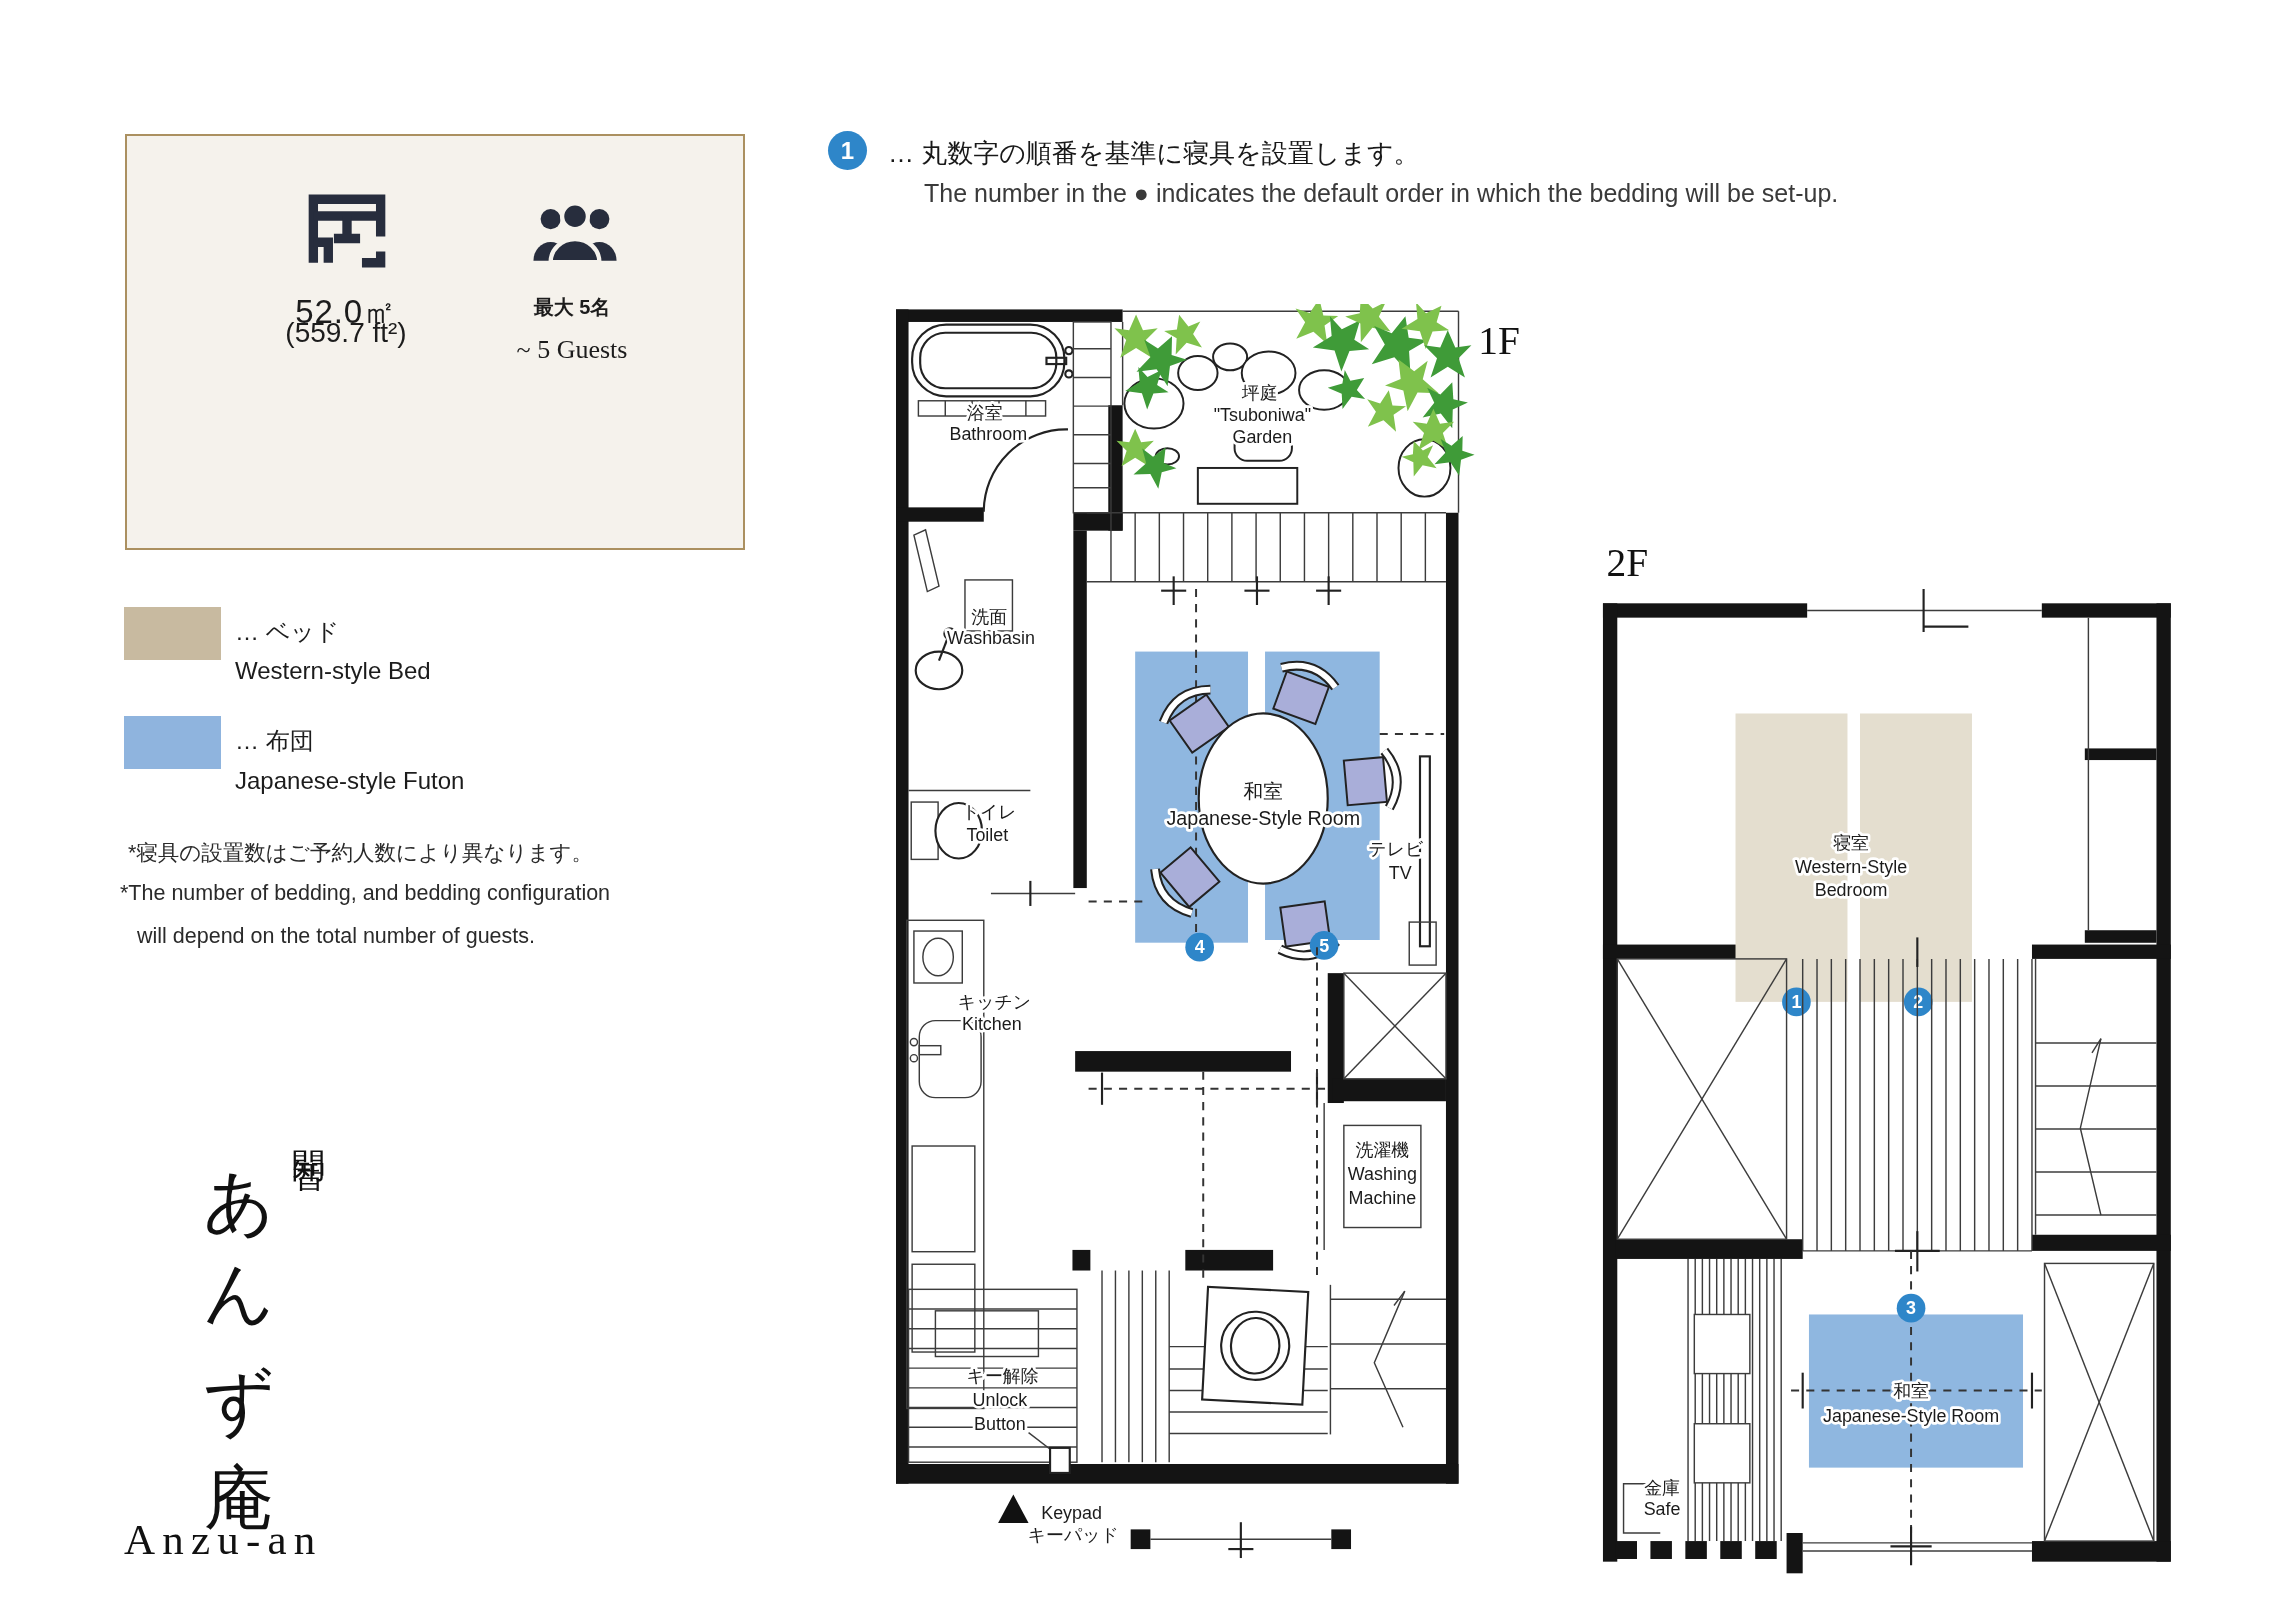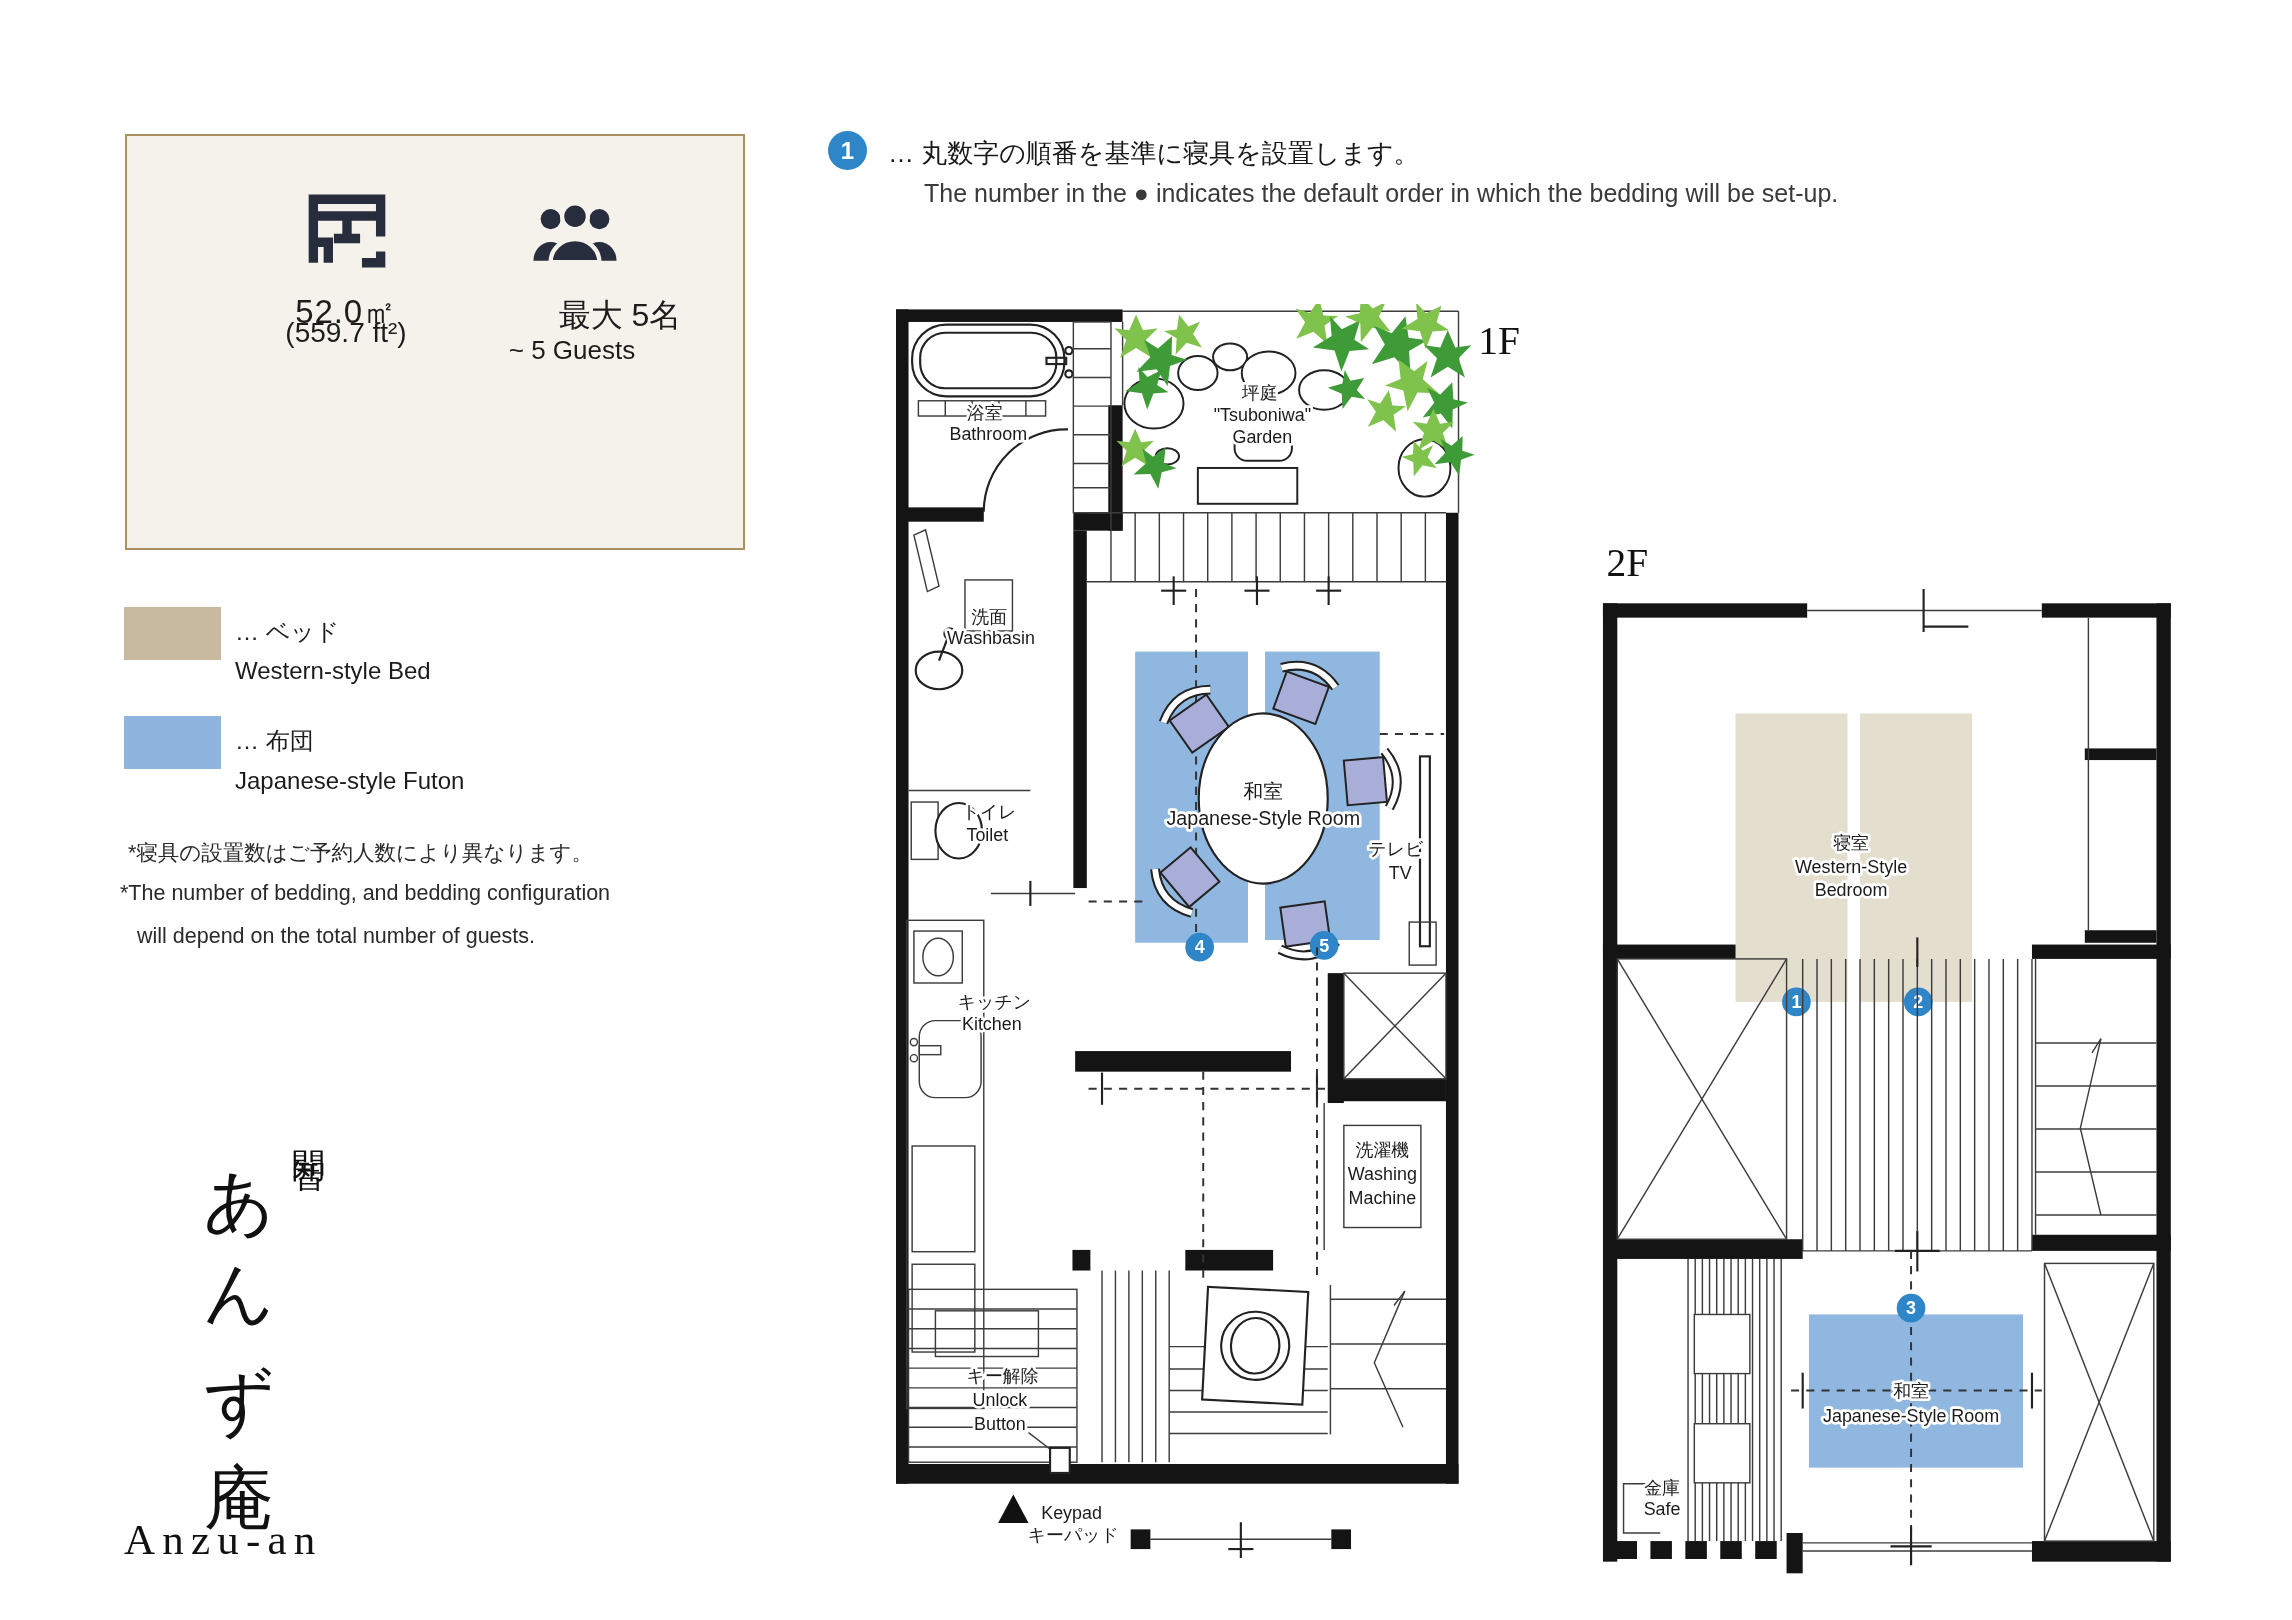--- a/index.html
+++ b/index.html
@@ -6,22 +6,22 @@
   .stage{position:relative;width:2293px;height:1620px;background:#fff;overflow:hidden;
          font-family:"Liberation Sans",sans-serif;color:#1c1c1c;}
   .abs{position:absolute;}
   
   .info-card{left:125px;top:134px;width:620px;height:416px;background:#f5f2ec;
              border:2.7px solid #ab9060;box-sizing:border-box;}
   .icon-wrap{position:absolute;}
   .big-num{position:absolute;text-align:center;transform:translateX(-50%);}
   .area-val{font-size:33px;letter-spacing:0.9px;}
   .area-alt{font-size:28px;}
-  .cap-jp{font-size:32px;font-weight:normal;margin-left:48px;}
-  .cap-en{font-size:26px;}
+  .cap-jp{font-size:20px;font-weight:bold;}
+  .cap-en{font-size:26px;font-family:Liberation Serif, serif;}
   .bubble{position:absolute;left:81px;top:273px;width:510px;height:127px;background:#fff;
           border-radius:23px;display:flex;flex-direction:column;justify-content:center;
           align-items:center;gap:7.2px;}
   .bubble-tail{position:absolute;left:353px;top:-21.5px;width:0;height:0;
                border-left:24px solid transparent;border-right:24px solid transparent;
                border-bottom:24px solid #fff;}
   .bubble-jp{font-size:24px;font-weight:bold;}
   .bubble-en{font-size:23px;}
   
   .swatch{position:absolute;width:97px;height:53px;}

